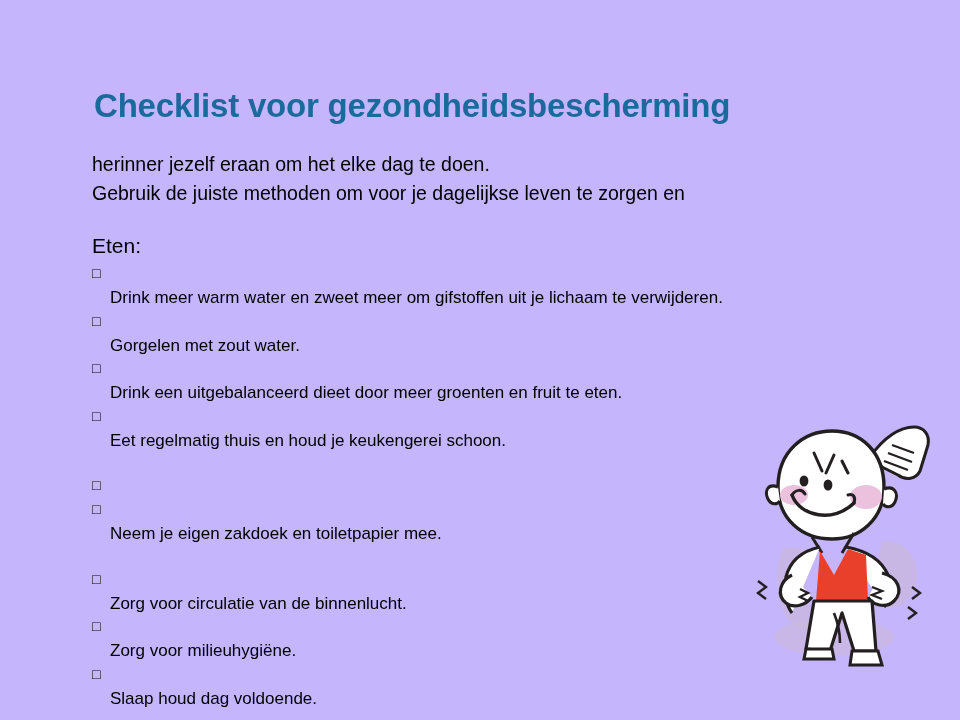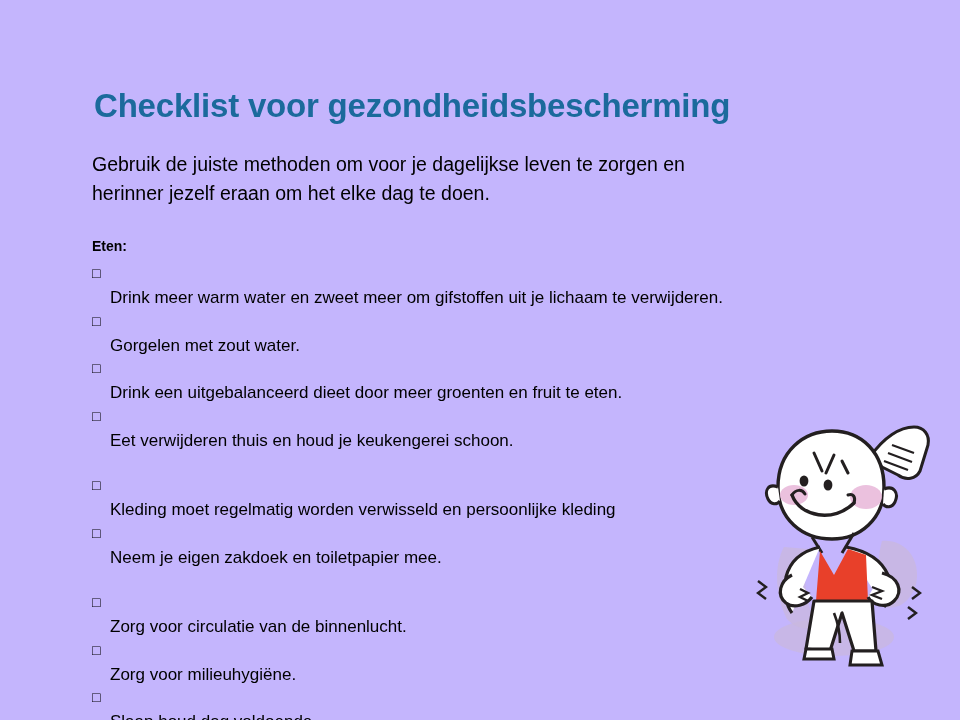--- a/index.html
+++ b/index.html
@@ -50,22 +50,22 @@
     color: #000000;
     margin: 0 0 0 0;
     max-width: 600px;
   }
   .intro .line { display: block; white-space: nowrap; }
 
   .section { margin-top: 22px; }
   .section.first { margin-top: 26px; }
 
   .section-heading {
-    font-size: 14px;
-    font-weight: bold;
+    font-size: 21px;
+    font-weight: normal;
     line-height: 24px;
     margin-bottom: 4px;
   }
 
   .items { margin: 0; padding: 0; list-style: none; }
 
   .item {
     display: flex;
     align-items: flex-start;
     font-size: 17px;
@@ -98,52 +98,51 @@
 </head>
 <body>
 
 <div id="slide">
 
   <div class="slide-title">Checklist voor gezondheidsbescherming</div>
 
   <div class="body-block">
 
     <p class="intro">
+      <span class="line">herinner jezelf eraan om het elke dag te doen.</span>
       <span class="line">Gebruik de juiste methoden om voor je dagelijkse leven te zorgen en</span>
-      <span class="line">herinner jezelf eraan om het elke dag te doen.</span>
     </p>
 
     <div class="section first">
       <div class="section-heading">Eten:</div>
       <ul class="items">
         <li class="item">
           <span class="item-bullet">□</span>
           <span class="item-text">Drink meer warm water en zweet meer om gifstoffen uit je lichaam te verwijderen.</span>
         </li>
         <li class="item">
           <span class="item-bullet">□</span>
           <span class="item-text">Gorgelen met zout water.</span>
         </li>
         <li class="item">
           <span class="item-bullet">□</span>
           <span class="item-text">Drink een uitgebalanceerd dieet door meer groenten en fruit te eten.</span>
         </li>
         <li class="item">
           <span class="item-bullet">□</span>
-          <span class="item-text">Eet verwijderen thuis en houd je keukengerei schoon.</span>
+          <span class="item-text">Eet regelmatig thuis en houd je keukengerei schoon.</span>
         </li>
       </ul>
     </div>
 
     <div class="section">
       <ul class="items">
         <li class="item">
           <span class="item-bullet">□</span>
           <span class="item-text">
-            <span>Kleding moet regelmatig worden verwisseld en persoonlijke kleding</span>
           </span>
         </li>
         <li class="item">
           <span class="item-bullet">□</span>
           <span class="item-text">Neem je eigen zakdoek en toiletpapier mee.</span>
         </li>
       </ul>
     </div>
 
     <div class="section">

